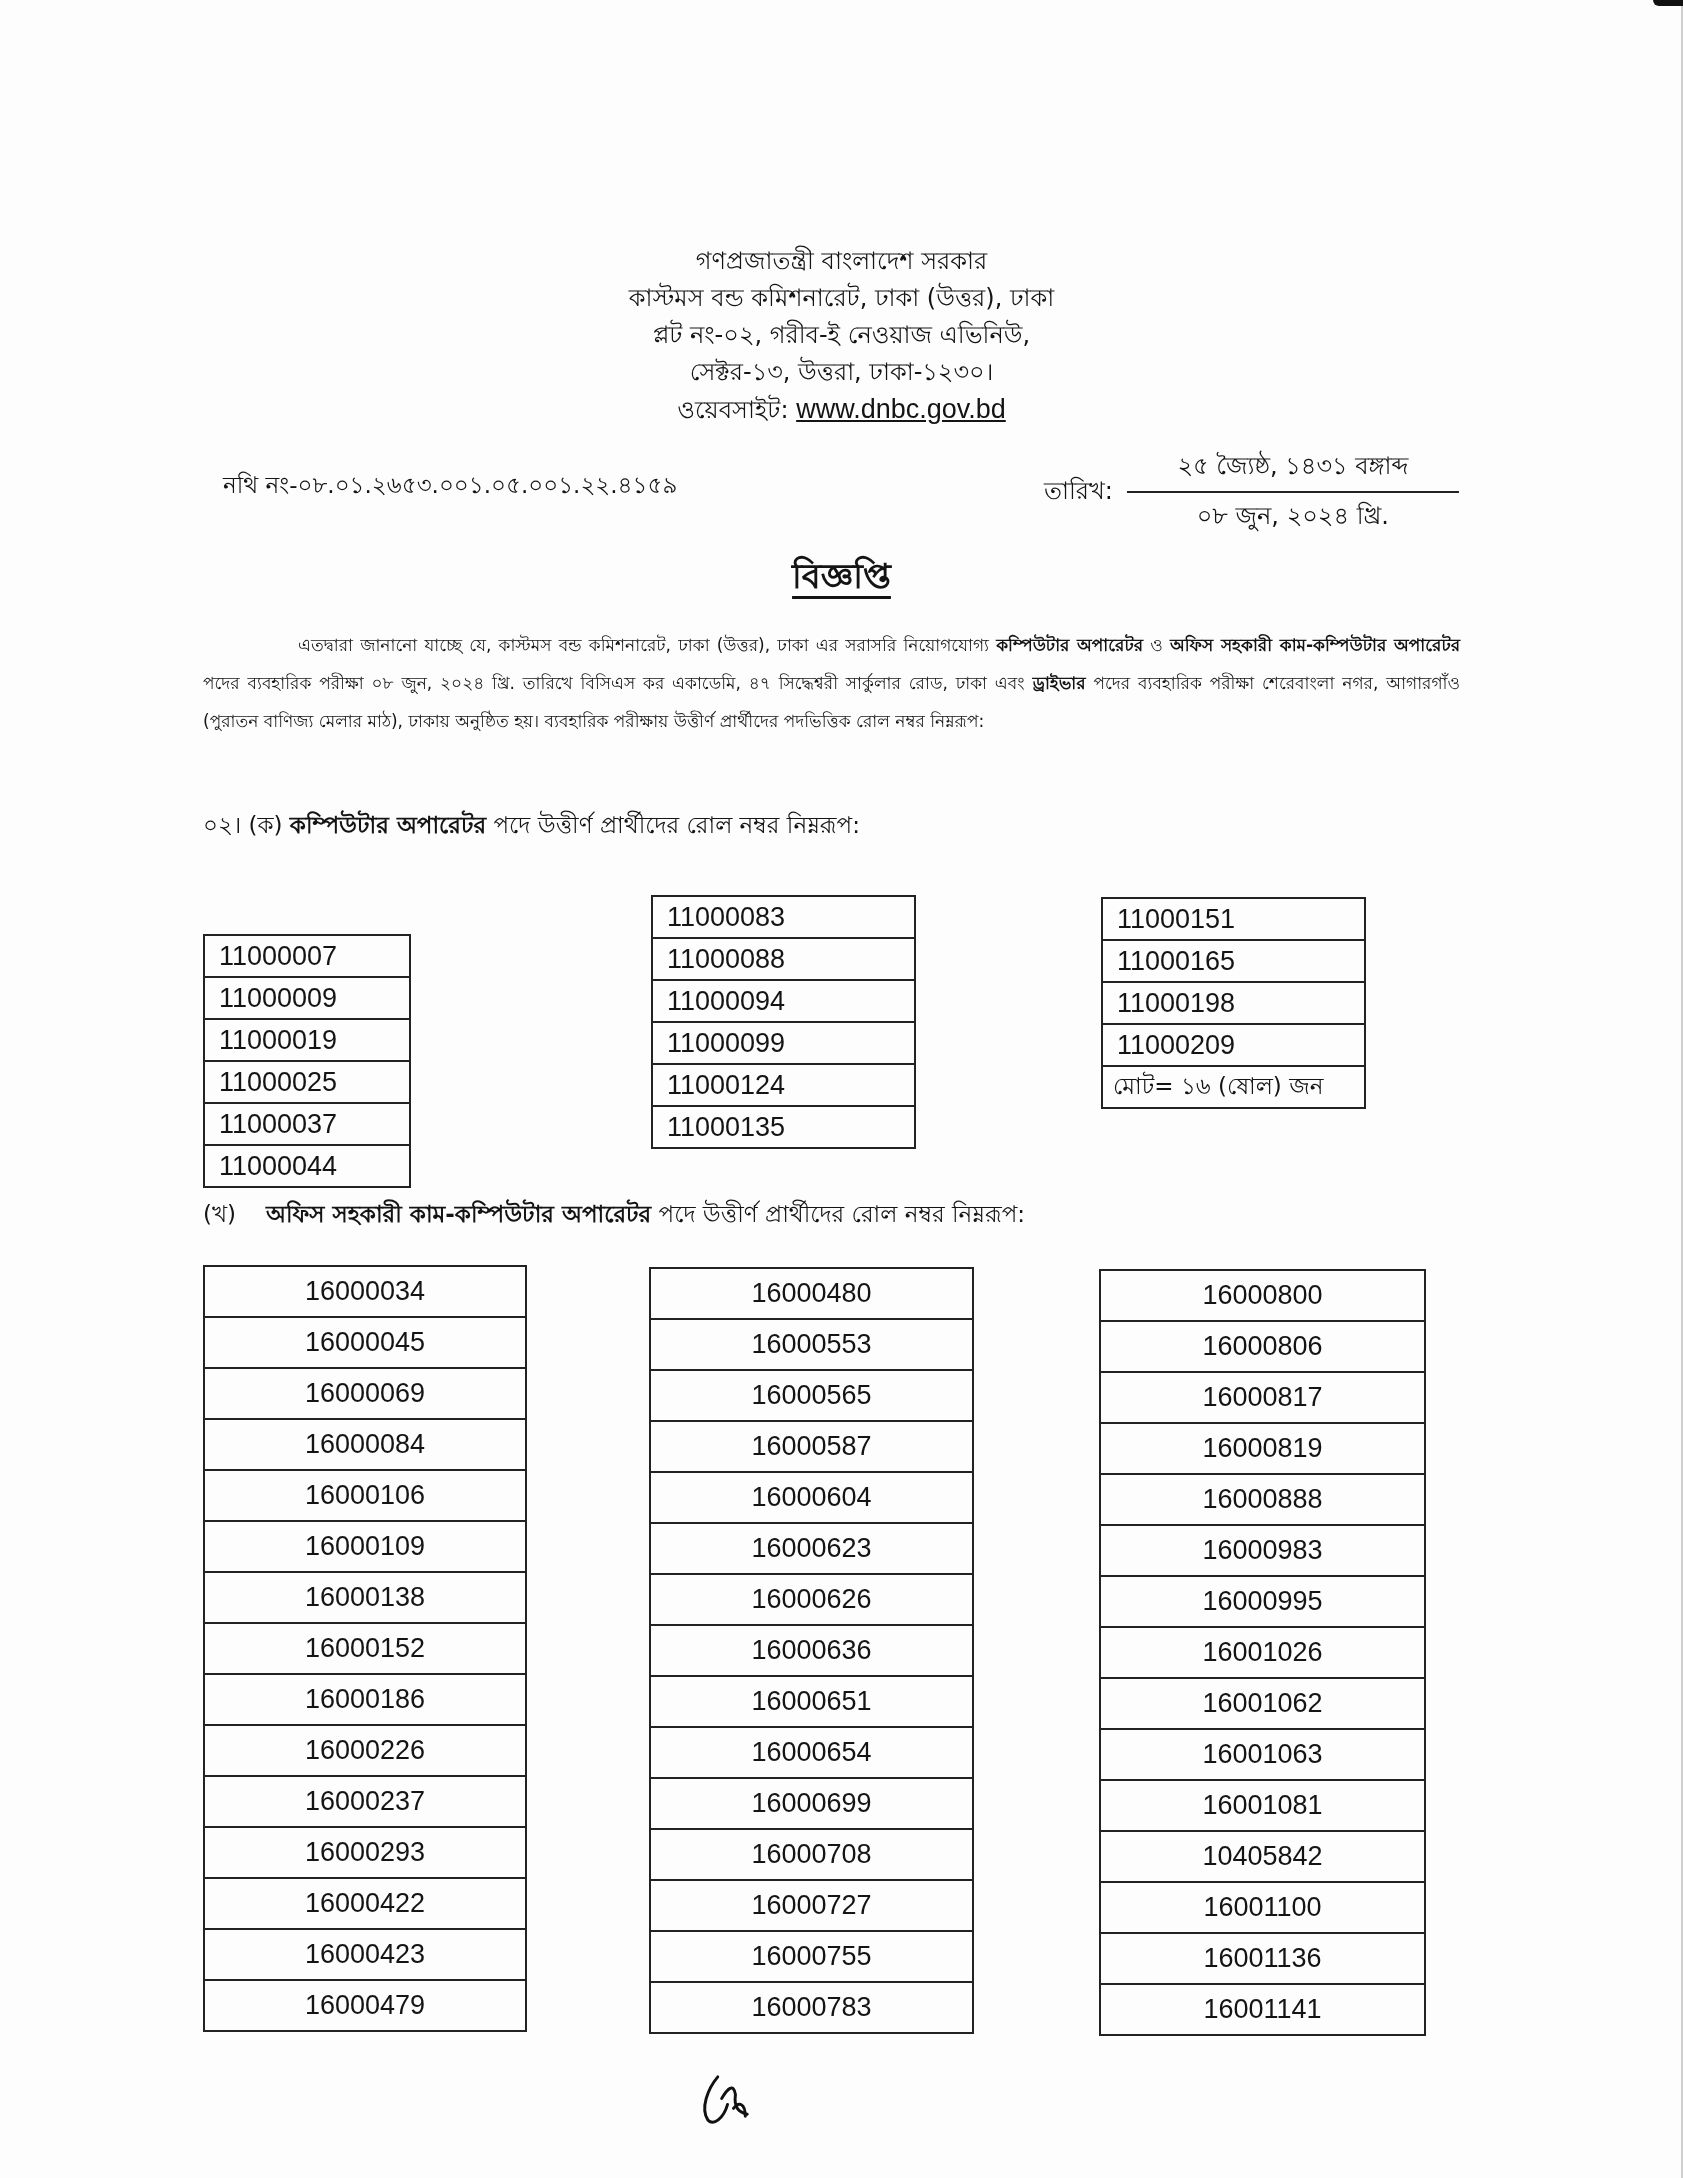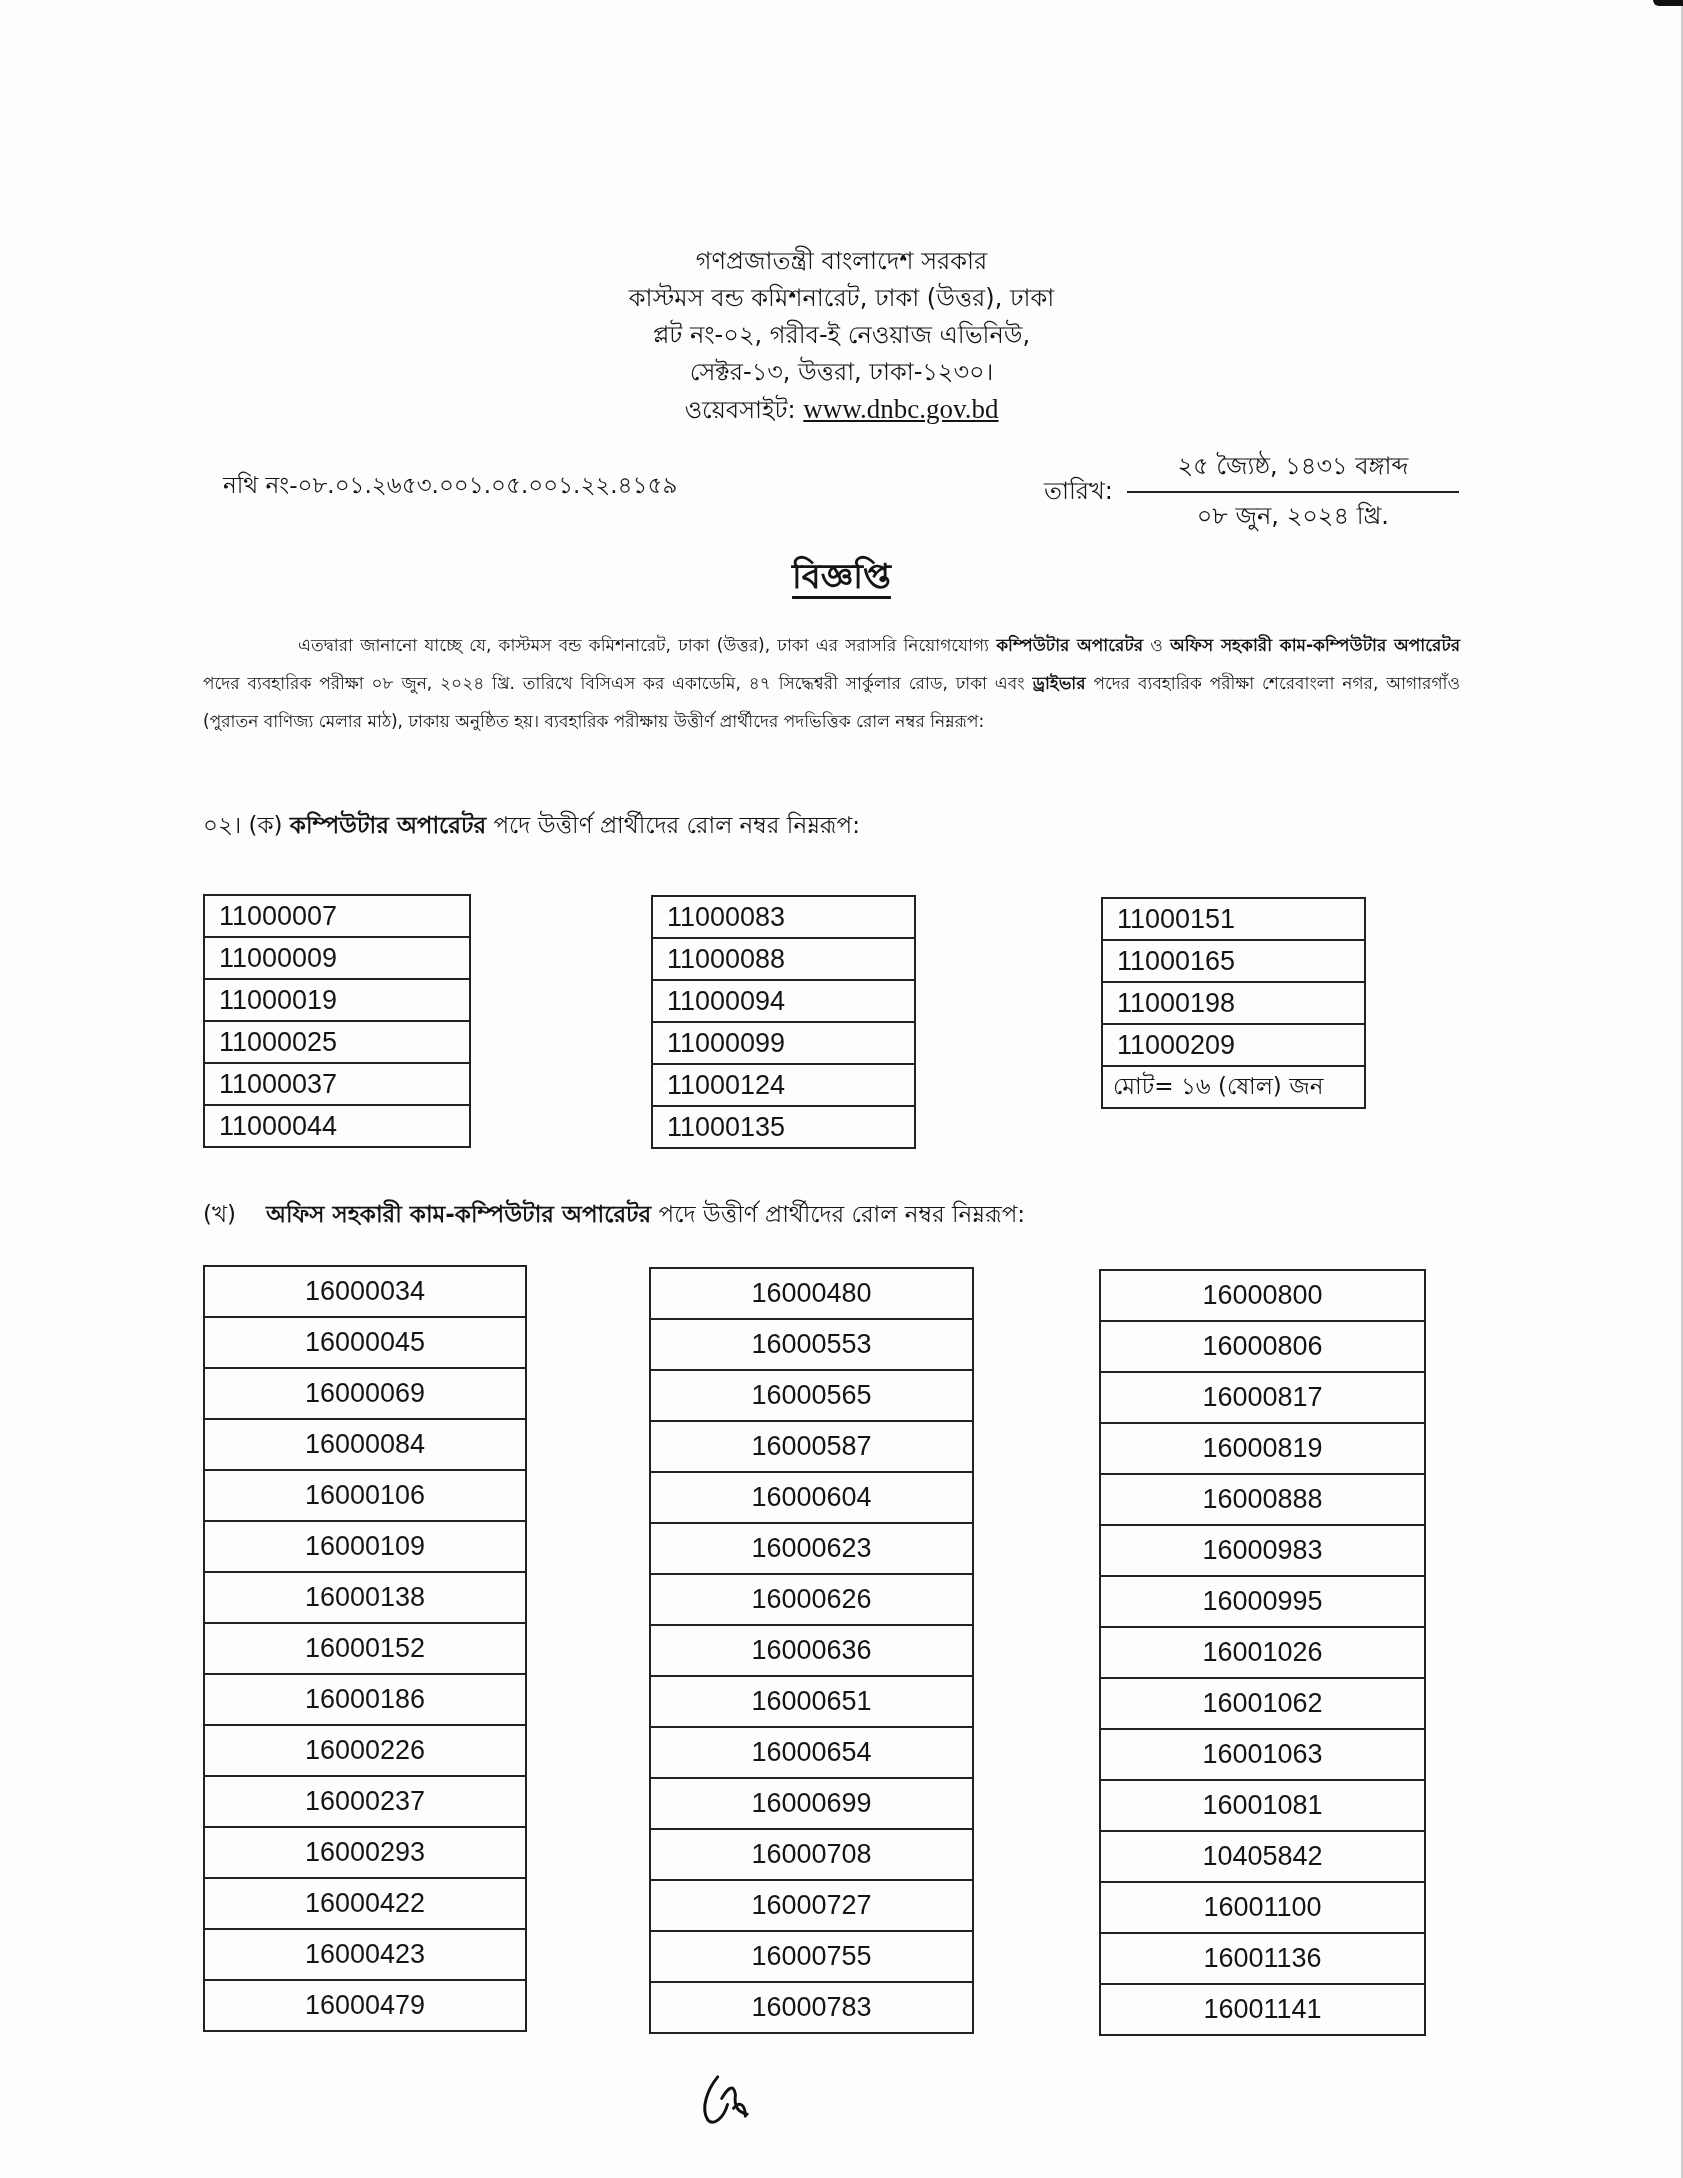--- a/index.html
+++ b/index.html
@@ -3,21 +3,21 @@
   <meta charset="utf-8">
   <style>
     html, body { margin: 0; padding: 0; }
     body {
       width: 1683px; height: 2178px; background: #fdfdfd; position: relative; overflow: hidden;
       font-family: "DejaVu Sans", "Liberation Sans", sans-serif; color: #141414;
     }
     .edge-right { position: absolute; top: 0; right: 0; width: 2px; height: 2178px; background: #cfcfcf; }
     .edge-mark { position: absolute; top: 0; right: 0; width: 30px; height: 6px; background: #111; border-bottom-left-radius: 10px; }
     .header { position: absolute; top: 243px; left: 0; width: 1683px; text-align: center; font-size: 24px; line-height: 37px; }
-    .header .web-url { text-decoration: underline; font-family: Liberation Serif, serif; font-size: 27px; }
+    .header .web-url { text-decoration: underline; font-family: Liberation Sans, sans-serif; font-size: 27px; }
     .file-no { position: absolute; top: 467px; left: 223px; font-size: 23px; }
     .date-block { position: absolute; top: 447px; left: 1044px; display: flex; align-items: center; }
     .date-label { font-size: 24px; margin-right: 14px; }
     .date-frac { display: flex; flex-direction: column; align-items: center; width: 332px; }
     .date-top { font-size: 24px; padding-bottom: 4px; border-bottom: 2px solid #222; width: 100%; text-align: center; }
     .date-bottom { font-size: 24px; padding-top: 4px; }
     .title { position: absolute; top: 550px; left: 0; width: 1683px; text-align: center; font-size: 34px; font-weight: bold; }
     .title span { text-decoration: underline; text-underline-offset: 8px; text-decoration-thickness: 3px; }
     .para { position: absolute; top: 626px; left: 203px; width: 1257px; font-size: 17px; line-height: 38px; text-align: justify; }
     .para b { font-weight: bold; }
@@ -59,21 +59,21 @@
     <div class="date-bottom">০৮ জুন, ২০২৪ খ্রি.</div>
   </div>
 </div>
 
 <div class="title"><span>বিজ্ঞপ্তি</span></div>
 
 <div class="para"><span class="indent"></span><span>এতদ্বারা জানানো যাচ্ছে যে, কাস্টমস বন্ড কমিশনারেট, ঢাকা (উত্তর), ঢাকা এর সরাসরি নিয়োগযোগ্য </span><b>কম্পিউটার অপারেটর</b><span> ও </span><b>অফিস সহকারী কাম-কম্পিউটার অপারেটর</b><span> পদের ব্যবহারিক পরীক্ষা ০৮ জুন, ২০২৪ খ্রি. তারিখে বিসিএস কর একাডেমি, ৪৭ সিদ্ধেশ্বরী সার্কুলার রোড, ঢাকা এবং </span><b>ড্রাইভার</b><span> পদের ব্যবহারিক পরীক্ষা শেরেবাংলা নগর, আগারগাঁও (পুরাতন বাণিজ্য মেলার মাঠ), ঢাকায় অনুষ্ঠিত হয়। ব্যবহারিক পরীক্ষায় উত্তীর্ণ প্রার্থীদের পদভিত্তিক রোল নম্বর নিম্নরূপ:</span></div>
 
 <div class="sec-a"><span>০২। (ক) </span><b>কম্পিউটার অপারেটর</b><span> পদে উত্তীর্ণ প্রার্থীদের রোল নম্বর নিম্নরূপ:</span></div>
 
-<table class="roll a" id="ta0" style="top:894px; left:203px; width:268px;padding-left:20px;">
+<table class="roll a" id="ta0" style="top:934px; left:203px; width:208px;padding-left:20px;">
     <tbody>
       <tr>
         <td>11000007</td>
       </tr>
       <tr>
         <td>11000009</td>
       </tr>
       <tr>
         <td>11000019</td>
       </tr>

